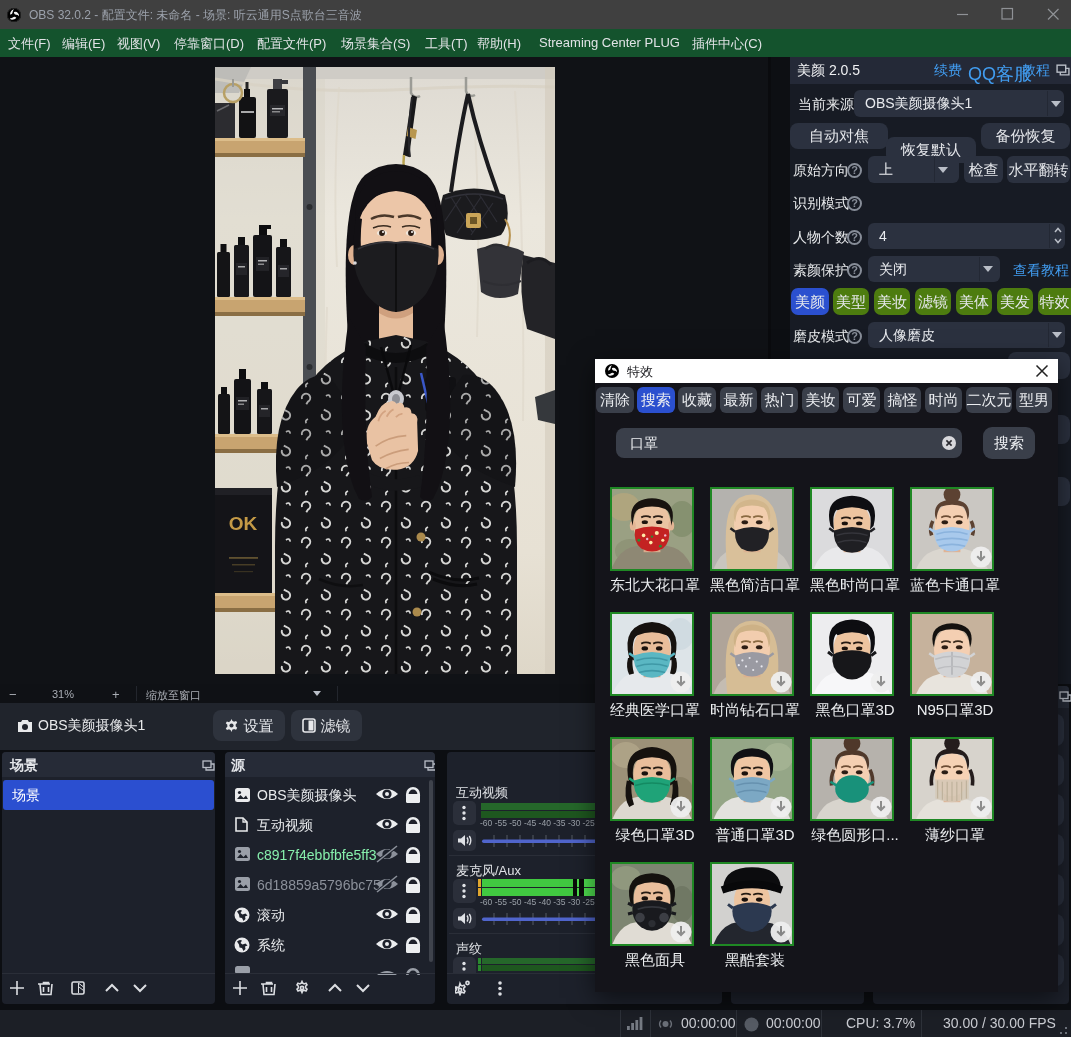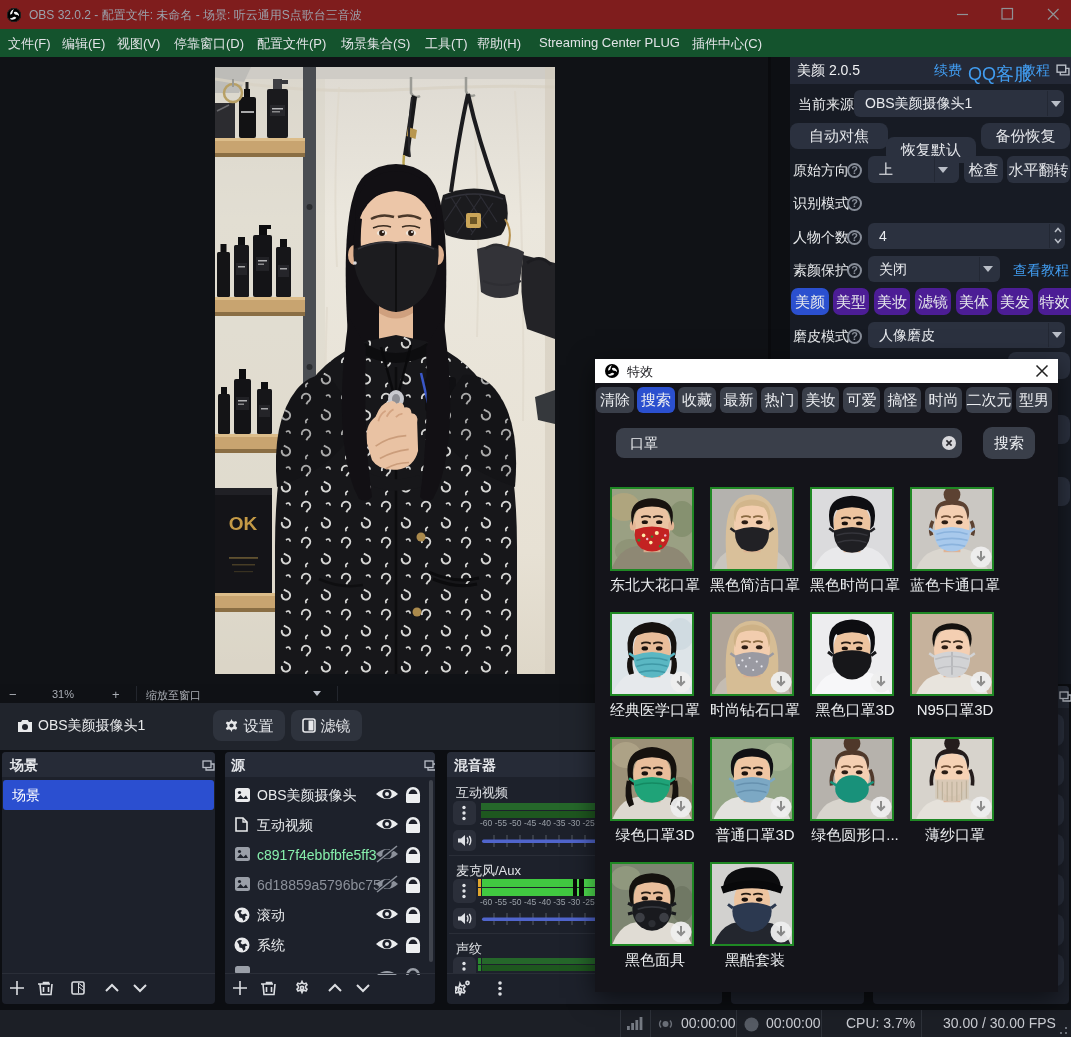--- a/index.html
+++ b/index.html
@@ -1,29 +1,29 @@
 <!DOCTYPE html>
 <html><head><meta charset="utf-8">
 <style>
 *{margin:0;padding:0;box-sizing:border-box;font-family:"Liberation Sans",sans-serif}
 html,body{width:1071px;height:1037px;overflow:hidden;background:#0d0f13}
 #app{position:relative;width:1071px;height:1037px;background:#0d0f13}
 .abs{position:absolute}
-.tit{position:absolute;height:29px;left:0;top:0;width:1071px;background:#7f1d1d;color:#9ba1ab;font-size:12px}
+.tit{position:absolute;height:29px;left:0;top:0;width:1071px;background:#404040;color:#9ba1ab;font-size:12px}
 .menu{position:absolute;left:0;top:29px;width:1071px;height:28px;background:#14532d;color:#e1e3e6;font-size:13px}
 .menu span{position:absolute;top:6px}
 .panel{position:absolute;background:#1d212b;border-radius:4px}
 .phead{position:absolute;left:0;top:0;right:0;height:25px;background:#262b37;border-radius:4px 4px 0 0;color:#e3e5e9;font-size:14px;font-weight:bold}
 .inp{position:absolute;background:#2b313f;border-radius:6px;color:#e8eaee;font-size:14px}
 .btn{position:absolute;background:#2b313f;border-radius:8px;color:#e4e6ea;font-size:15px;text-align:center}
 .lbl{position:absolute;color:#e8eaec;font-size:14px;white-space:nowrap}
 .blue{color:#419df1}
 .caret{position:absolute;width:0;height:0;border-left:5px solid transparent;border-right:5px solid transparent;border-top:6px solid #b9bec7}
 .qm{position:absolute;width:15px;height:15px;border:2px solid #878d98;border-radius:50%;color:#878d98;font-size:11px;font-weight:bold;text-align:center;line-height:11px}
-.tab{position:absolute;height:27px;background:#4c1d95;border-radius:7px;color:#e6e8ec;font-size:15px;text-align:center;line-height:27px}
+.tab{position:absolute;height:27px;background:#4d7c0f;border-radius:7px;color:#e6e8ec;font-size:15px;text-align:center;line-height:27px}
 .dtab{position:absolute;height:26px;background:#3a3f4a;border-radius:6px;color:#eceef1;font-size:15px;text-align:center;line-height:26px}
 .th{position:absolute;width:84px;height:84px;border:2px solid #1f8824;background:#888}
 .cap{position:absolute;width:100px;text-align:center;color:#eceef0;font-size:15px;white-space:nowrap}
 .sep{position:absolute;background:#343842;width:1px}
 svg{display:block}
 </style></head>
 <body>
 <div id="app">
 
 <div class="tit">
@@ -434,23 +434,20 @@
           <path d="M28 4h12M30 4l1 10.5h10L42 4M33.5 4V2.5h5V4M33.5 7v5M38.5 7v5"></path>
           <path d="M69 1.5l.8 1.8a4 4 0 0 1 1.3.6l1.9-.7 1 1.7-1.4 1.4a4 4 0 0 1 0 1.5l1.4 1.4-1 1.7-1.9-.7a4 4 0 0 1-1.3.6l-.8 1.8-.8-1.8a4 4 0 0 1-1.3-.6l-1.9.7-1-1.7 1.4-1.4a4 4 0 0 1 0-1.5l-1.4-1.4 1-1.7 1.9.7a4 4 0 0 1 1.3-.6z"></path>
           <circle cx="69" cy="8" r="1.6"></circle>
           <path d="M96 11l6-6 6 6" stroke-width="2"></path>
           <path d="M124 5l6 6 6-6" stroke-width="2"></path>
         </g>
       </svg>
 </div>
 
 <div class="panel" style="left:447px;top:752px;width:275px;height:252px;overflow:hidden">
- <div class="phead" style="font-weight:bold">
-        <span class="abs" style="left:7px;top:5px">混音器</span>
-      </div>
 
  <span class="lbl" style="left:9px;top:32px;font-size:13px;color:#dfe1e5">互动视频</span>
  <div class="abs" style="left:6px;top:49px;width:23px;height:24px;background:#2b2f3a;border-radius:5px">
         <svg class="abs" style="left:8px;top:4px" width="6" height="16" viewBox="0 0 6 16">
           <g fill="#dfe1e5">
             <circle cx="3" cy="2.5" r="1.7"></circle>
             <circle cx="3" cy="8" r="1.7"></circle>
             <circle cx="3" cy="13.5" r="1.7"></circle>
           </g>
         </svg>

